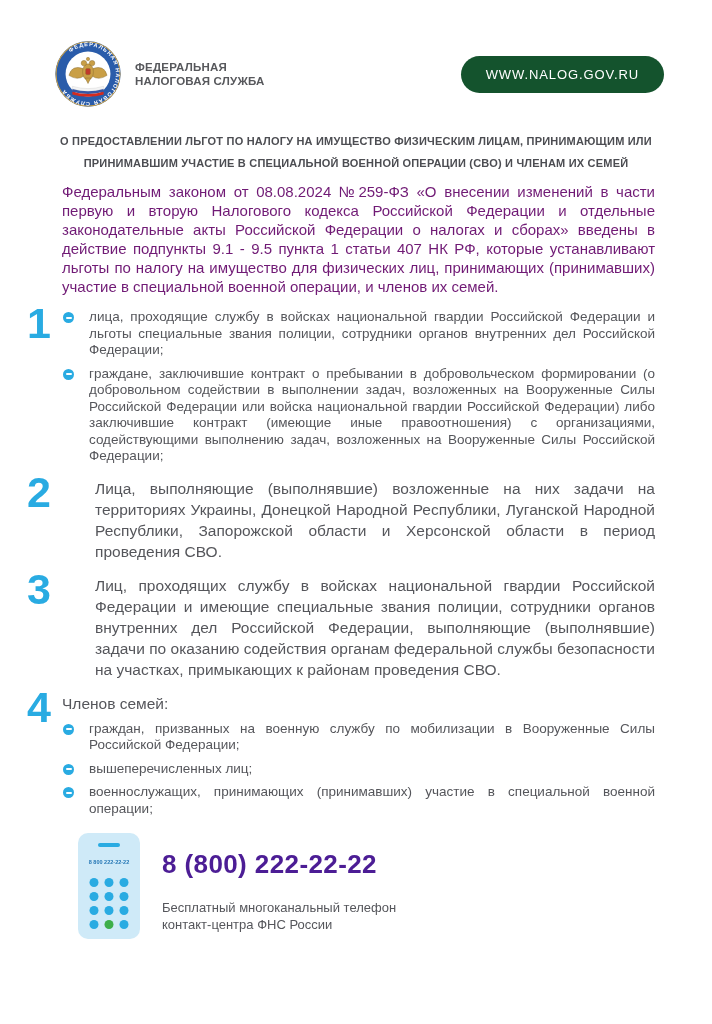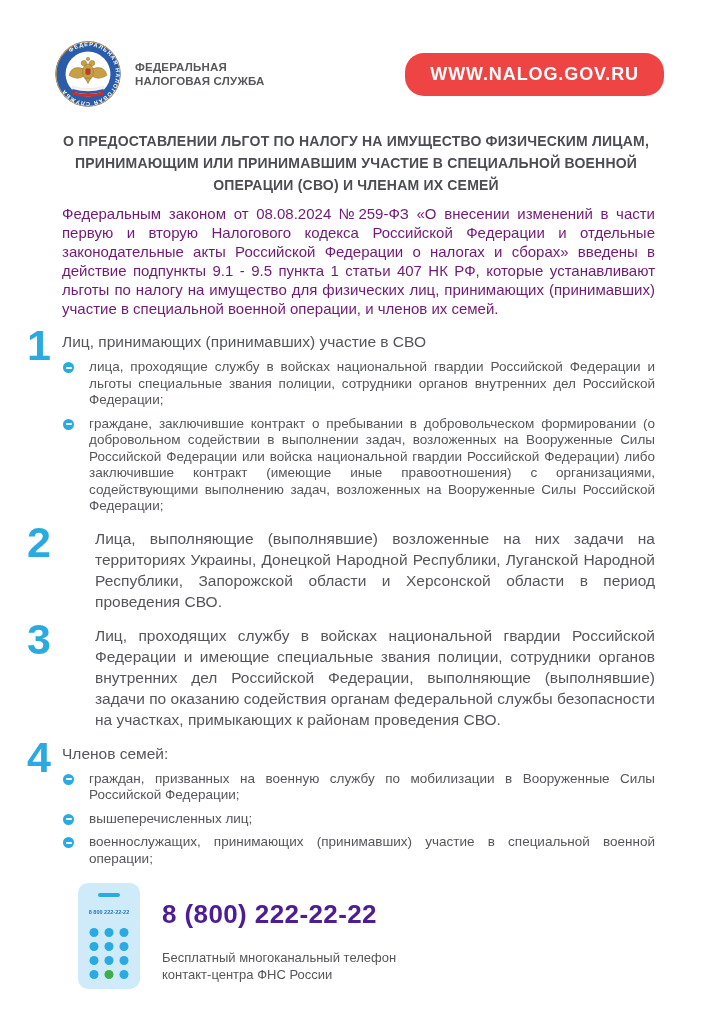--- a/index.html
+++ b/index.html
@@ -5,24 +5,24 @@
   * { margin: 0; padding: 0; box-sizing: border-box; }
   html, body { background: #ffffff; }
   body { width: 712px; height: 1024px; font-family: "Liberation Sans", sans-serif; overflow: hidden; }
   .page { position: relative; width: 712px; height: 1024px; background: #ffffff; }
 
   
   .header { display: flex; align-items: center; justify-content: space-between; padding: 40px 48px 0 54px; }
   .logo-wrap { display: flex; align-items: center; gap: 13px; }
   .logo-svg { width: 68px; height: 68px; display: block; }
   .logo-text { font-size: 11.5px; font-weight: bold; color: #57585c; line-height: 14px; letter-spacing: 0.2px; }
-  .site-btn { background: #ef4444; color: #ffffff; border: none; border-radius: 19px; padding: 11px 25px; font-size: 18px; letter-spacing: 0.9px; font-family: "Liberation Sans", sans-serif; cursor: pointer; font-weight: bold; }
+  .site-btn { background: #14532d; color: #ffffff; border: none; border-radius: 19px; padding: 11px 25px; font-size: 13px; letter-spacing: 0.9px; font-family: "Liberation Sans", sans-serif; cursor: pointer; }
 
   
-  .title { margin: 22px auto 8px; width: 604px; text-align: center; font-weight: bold; font-size: 14px; line-height: 22px; color: #4c4d52; letter-spacing: 0.2px; }
+  .title { margin: 22px auto 8px; width: 604px; text-align: center; font-weight: bold; font-size: 11px; line-height: 22px; color: #4c4d52; letter-spacing: 0.2px; }
 
   
   .content { padding: 0 57px 0 62px; }
   .intro { margin-top: 8px; text-align: justify; font-size: 15px; line-height: 19px; color: #701a75; }
   .section-heading { margin-top: 13px; font-weight: bold; font-size: 15px; color: #4c4d52; letter-spacing: 0.3px; }
 
   .item { position: relative; margin-top: 13px; }
   .item-number { position: absolute; left: -35px; top: -7px; font-size: 43px; font-weight: bold; color: #29abe2; line-height: 1; }
   .item-heading { font-size: 15.5px; line-height: 21px; color: #55565b; }
   .item-heading.justify { text-align: justify; margin-left: 33px; }
@@ -86,21 +86,20 @@
   </div>
 
   <h1 class="title">О ПРЕДОСТАВЛЕНИИ ЛЬГОТ ПО НАЛОГУ НА ИМУЩЕСТВО ФИЗИЧЕСКИМ ЛИЦАМ, ПРИНИМАЮЩИМ ИЛИ ПРИНИМАВШИМ УЧАСТИЕ В СПЕЦИАЛЬНОЙ ВОЕННОЙ ОПЕРАЦИИ (СВО) И ЧЛЕНАМ ИХ СЕМЕЙ</h1>
 
   <div class="content">
     <p class="intro">Федеральным законом от 08.08.2024 №259-ФЗ «О внесении изменений в части первую и вторую Налогового кодекса Российской Федерации и отдельные законодательные акты Российской Федерации о налогах и сборах» введены в действие подпункты 9.1 - 9.5 пункта 1 статьи 407 НК РФ, которые устанавливают льготы по налогу на имущество для физических лиц, принимающих (принимавших) участие в специальной военной операции, и членов их семей.</p>
 
 
     <section class="item">
       <span class="item-number">1</span>
-      <div class="item-heading">Лиц, принимающих (принимавших) участие в СВО</div>
       <ul class="bullets">
         <li>
           <span class="bullet-icon"></span>
           <span>лица, проходящие службу в войсках национальной гвардии Российской Федерации и льготы специальные звания полиции, сотрудники органов внутренних дел Российской Федерации;</span>
         </li>
         <li>
           <span class="bullet-icon"></span>
           <span>граждане, заключившие контракт о пребывании в добровольческом формировании (о добровольном содействии в выполнении задач, возложенных на Вооруженные Силы Российской Федерации или войска национальной гвардии Российской Федерации) либо заключившие контракт (имеющие иные правоотношения) с организациями, содействующими выполнению задач, возложенных на Вооруженные Силы Российской Федерации;</span>
         </li>
       </ul>

